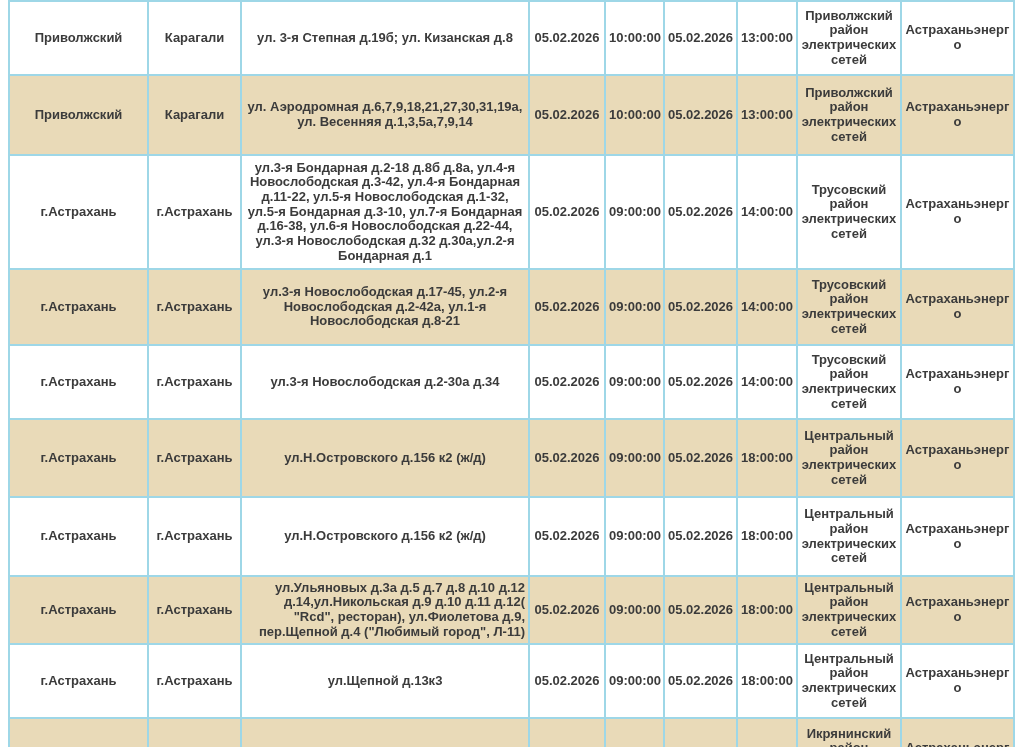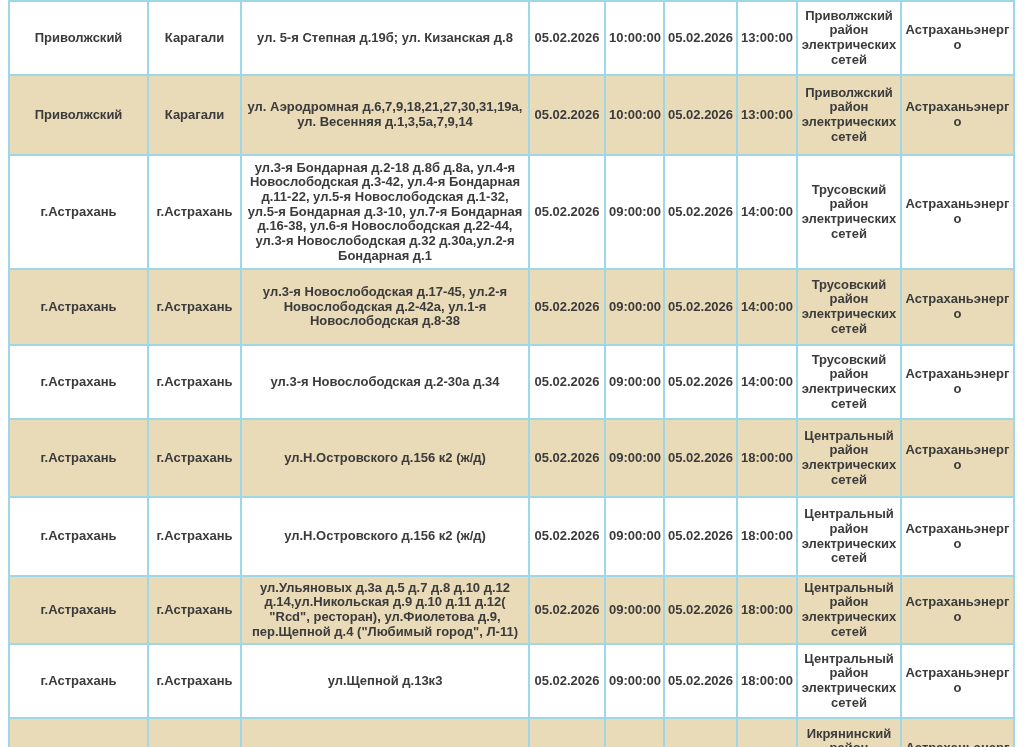--- a/index.html
+++ b/index.html
@@ -60,21 +60,21 @@
       <col style="width:73px">
       <col style="width:60px">
       <col style="width:104px">
       <col style="width:113px">
     </colgroup>
     <tbody id="table-body">
 
     <tr>
           <td style="height: 68px;">Приволжский</td>
           <td style="height: 68px;">Карагали</td>
-          <td style="height: 68px;">ул. 5-я Степная д.19б; ул. Кизанская д.8</td>
+          <td style="height: 68px;">ул. 3-я Степная д.19б; ул. Кизанская д.8</td>
           <td class="nowrap" style="height: 68px;">05.02.2026</td>
           <td class="nowrap" style="height: 68px;">10:00:00</td>
           <td class="nowrap" style="height: 68px;">05.02.2026</td>
           <td class="nowrap" style="height: 68px;">13:00:00</td>
           <td style="height: 68px;">Приволжский район электрических сетей</td>
           <td style="height: 68px;">Астраханьэнерго</td>
         </tr>
         <tr class="shaded">
           <td style="height: 74px;">Приволжский</td>
           <td style="height: 74px;">Карагали</td>
@@ -93,21 +93,21 @@
           <td class="nowrap" style="height: 108px;">05.02.2026</td>
           <td class="nowrap" style="height: 108px;">09:00:00</td>
           <td class="nowrap" style="height: 108px;">05.02.2026</td>
           <td class="nowrap" style="height: 108px;">14:00:00</td>
           <td style="height: 108px;">Трусовский район электрических сетей</td>
           <td style="height: 108px;">Астраханьэнерго</td>
         </tr>
         <tr class="shaded">
           <td style="height: 70px;">г.Астрахань</td>
           <td style="height: 70px;">г.Астрахань</td>
-          <td style="height: 70px;">ул.3-я Новослободская д.17-45, ул.2-я Новослободская д.2-42а, ул.1-я Новослободская д.8-38</td>
+          <td style="height: 70px;">ул.3-я Новослободская д.17-45, ул.2-я Новослободская д.2-42а, ул.1-я Новослободская д.8-21</td>
           <td class="nowrap" style="height: 70px;">05.02.2026</td>
           <td class="nowrap" style="height: 70px;">09:00:00</td>
           <td class="nowrap" style="height: 70px;">05.02.2026</td>
           <td class="nowrap" style="height: 70px;">14:00:00</td>
           <td style="height: 70px;">Трусовский район электрических сетей</td>
           <td style="height: 70px;">Астраханьэнерго</td>
         </tr>
         <tr>
           <td style="height: 68px;">г.Астрахань</td>
           <td style="height: 68px;">г.Астрахань</td>
@@ -137,21 +137,21 @@
           <td class="nowrap" style="height: 73px;">05.02.2026</td>
           <td class="nowrap" style="height: 73px;">09:00:00</td>
           <td class="nowrap" style="height: 73px;">05.02.2026</td>
           <td class="nowrap" style="height: 73px;">18:00:00</td>
           <td style="height: 73px;">Центральный район электрических сетей</td>
           <td style="height: 73px;">Астраханьэнерго</td>
         </tr>
         <tr class="shaded">
           <td style="height: 62px;">г.Астрахань</td>
           <td style="height: 62px;">г.Астрахань</td>
-          <td style="height: 62px;">ул.Ульяновых д.3а д.5 д.7 д.8 д.10 д.12 д.14,ул.Никольская д.9 д.10 д.11 д.12( "Rcd", ресторан), ул.Фиолетова д.9, пер.Щепной д.4 ("Любимый город", Л-11)</td>
+          <td style="height: 62px; text-align: right;">ул.Ульяновых д.3а д.5 д.7 д.8 д.10 д.12 д.14,ул.Никольская д.9 д.10 д.11 д.12( "Rcd", ресторан), ул.Фиолетова д.9, пер.Щепной д.4 ("Любимый город", Л-11)</td>
           <td class="nowrap" style="height: 62px;">05.02.2026</td>
           <td class="nowrap" style="height: 62px;">09:00:00</td>
           <td class="nowrap" style="height: 62px;">05.02.2026</td>
           <td class="nowrap" style="height: 62px;">18:00:00</td>
           <td style="height: 62px;">Центральный район электрических сетей</td>
           <td style="height: 62px;">Астраханьэнерго</td>
         </tr>
         <tr>
           <td style="height: 68px;">г.Астрахань</td>
           <td style="height: 68px;">г.Астрахань</td>

